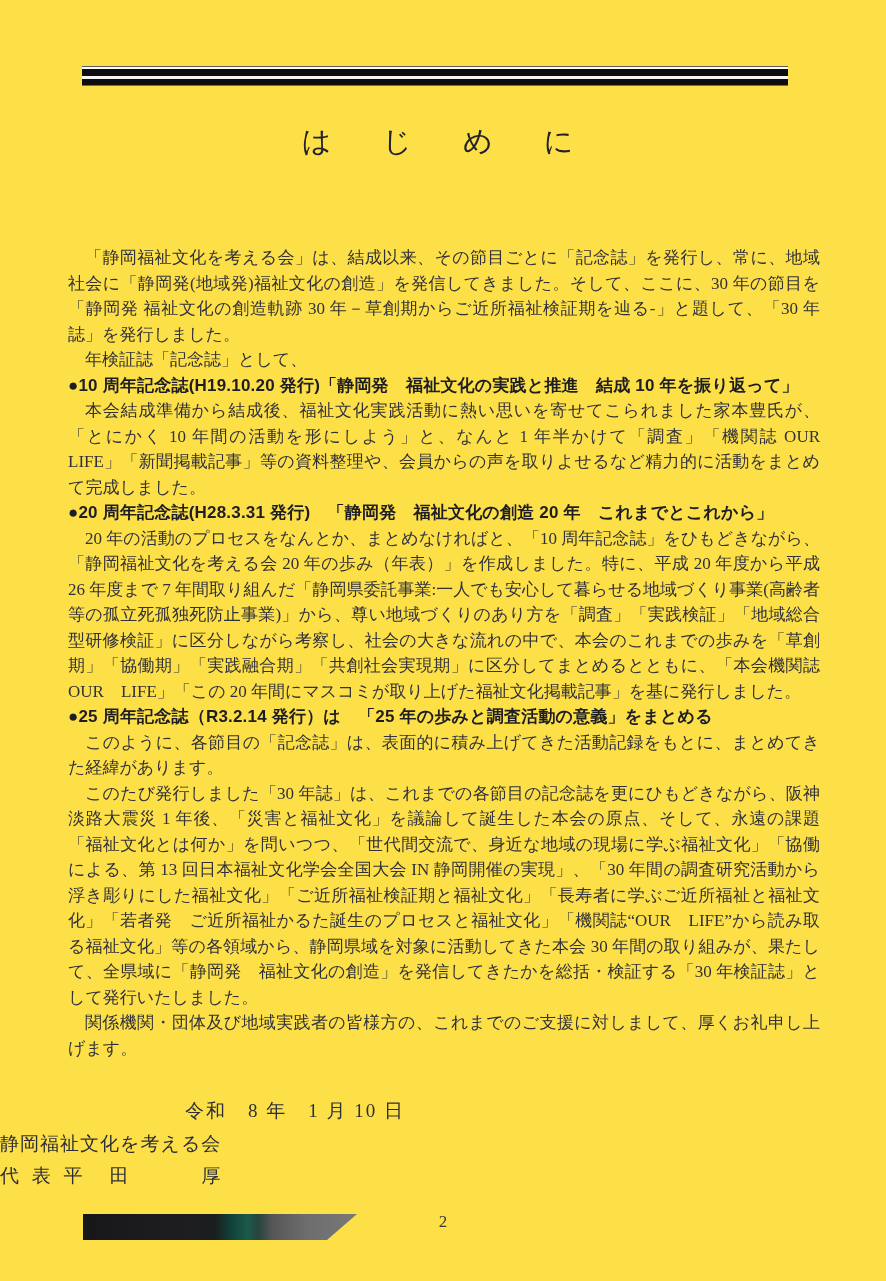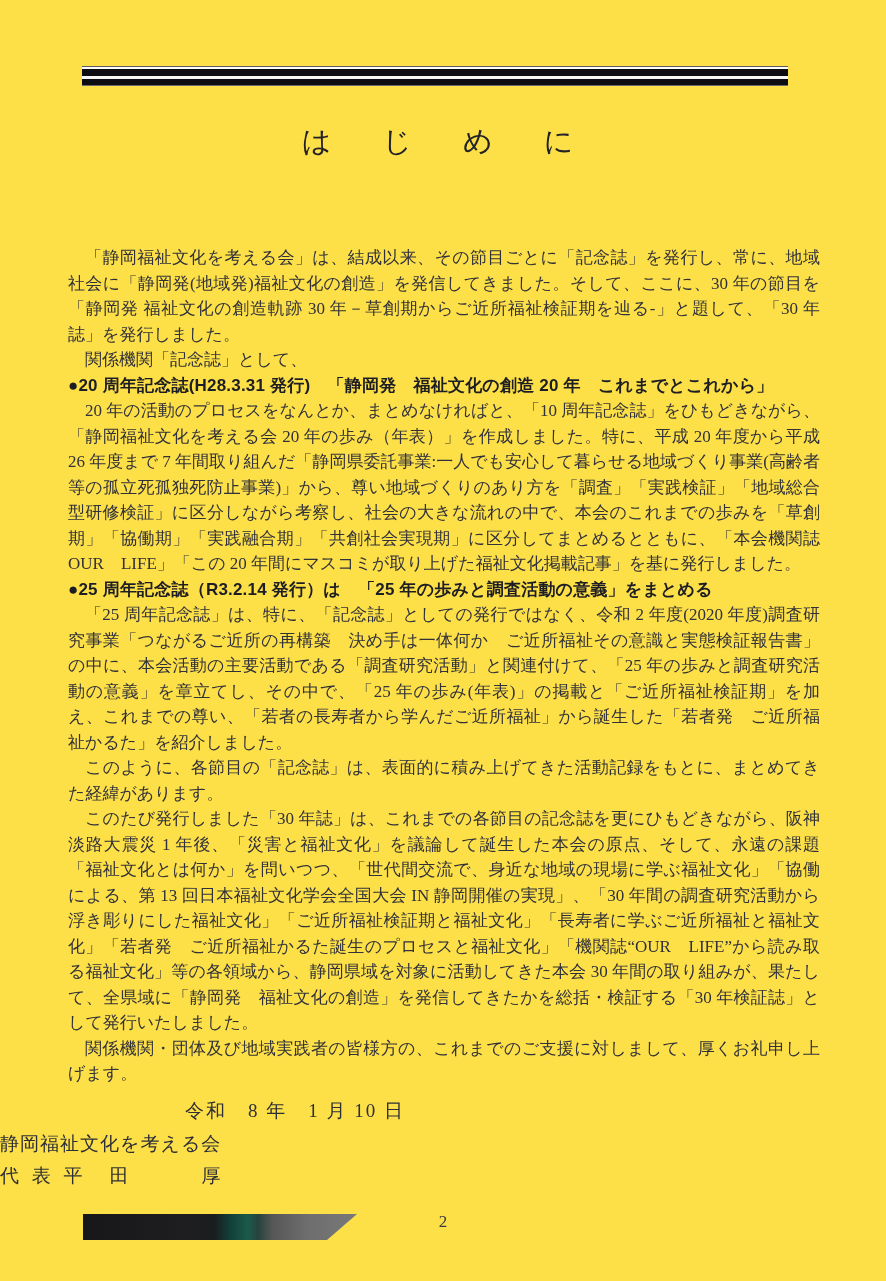--- a/index.html
+++ b/index.html
@@ -70,31 +70,34 @@
 <body>
 
 <div class="page">
 
   <div class="top-rule"></div>
 
   <h1 class="doc-title">は　じ　め　に</h1>
 
   <div class="body-text">
     <p>「静岡福祉文化を考える会」は、結成以来、その節目ごとに「記念誌」を発行し、常に、地域社会に「静岡発(地域発)福祉文化の創造」を発信してきました。そして、ここに、30 年の節目を「静岡発 福祉文化の創造軌跡 30 年－草創期からご近所福祉検証期を辿る-」と題して、「30 年誌」を発行しました。</p>
-    <p>関係機関「記念誌」として、</p>
+    <p>年検証誌「記念誌」として、</p>
 
+    <section>
+      <h3>●10 周年記念誌(H19.10.20 発行)「静岡発　福祉文化の実践と推進　結成 10 年を振り返って」</h3>
+      <p>本会結成準備から結成後、福祉文化実践活動に熱い思いを寄せてこられました家本豊氏が、「とにかく 10 年間の活動を形にしよう」と、なんと 1 年半かけて「調査」「機関誌 OUR　LIFE」「新聞掲載記事」等の資料整理や、会員からの声を取りよせるなど精力的に活動をまとめて完成しました。</p>
+    </section>
 
     <section>
       <h3>●20 周年記念誌(H28.3.31 発行)　「静岡発　福祉文化の創造 20 年　これまでとこれから」</h3>
       <p>20 年の活動のプロセスをなんとか、まとめなければと、「10 周年記念誌」をひもどきながら、「静岡福祉文化を考える会 20 年の歩み（年表）」を作成しました。特に、平成 20 年度から平成 26 年度まで 7 年間取り組んだ「静岡県委託事業:一人でも安心して暮らせる地域づくり事業(高齢者等の孤立死孤独死防止事業)」から、尊い地域づくりのあり方を「調査」「実践検証」「地域総合型研修検証」に区分しながら考察し、社会の大きな流れの中で、本会のこれまでの歩みを「草創期」「協働期」「実践融合期」「共創社会実現期」に区分してまとめるとともに、「本会機関誌 OUR　LIFE」「この 20 年間にマスコミが取り上げた福祉文化掲載記事」を基に発行しました。</p>
     </section>
 
     <section>
       <h3>●25 周年記念誌（R3.2.14 発行）は　「25 年の歩みと調査活動の意義」をまとめる</h3>
-      <p>「25 周年記念誌」は、特に、「記念誌」としての発行ではなく、令和 2 年度(2020 年度)調査研究事業「つながるご近所の再構築　決め手は一体何か　ご近所福祉その意識と実態検証報告書」の中に、本会活動の主要活動である「調査研究活動」と関連付けて、「25 年の歩みと調査研究活動の意義」を章立てし、その中で、「25 年の歩み(年表)」の掲載と「ご近所福祉検証期」を加え、これまでの尊い、「若者の長寿者から学んだご近所福祉」から誕生した「若者発　ご近所福祉かるた」を紹介しました。</p>
     </section>
 
     <p>このように、各節目の「記念誌」は、表面的に積み上げてきた活動記録をもとに、まとめてきた経緯があります。</p>
     <p>このたび発行しました「30 年誌」は、これまでの各節目の記念誌を更にひもどきながら、阪神淡路大震災 1 年後、「災害と福祉文化」を議論して誕生した本会の原点、そして、永遠の課題「福祉文化とは何か」を問いつつ、「世代間交流で、身近な地域の現場に学ぶ福祉文化」「協働による、第 13 回日本福祉文化学会全国大会 IN 静岡開催の実現」、「30 年間の調査研究活動から浮き彫りにした福祉文化」「ご近所福祉検証期と福祉文化」「長寿者に学ぶご近所福祉と福祉文化」「若者発　ご近所福祉かるた誕生のプロセスと福祉文化」「機関誌“OUR　LIFE”から読み取る福祉文化」等の各領域から、静岡県域を対象に活動してきた本会 30 年間の取り組みが、果たして、全県域に「静岡発　福祉文化の創造」を発信してきたかを総括・検証する「30 年検証誌」として発行いたしました。</p>
     <p>関係機関・団体及び地域実践者の皆様方の、これまでのご支援に対しまして、厚くお礼申し上げます。</p>
   </div>
 
   <div class="signoff">
     <div class="date">令和　8 年　1 月 10 日</div>
     <div class="org">静岡福祉文化を考える会</div>

